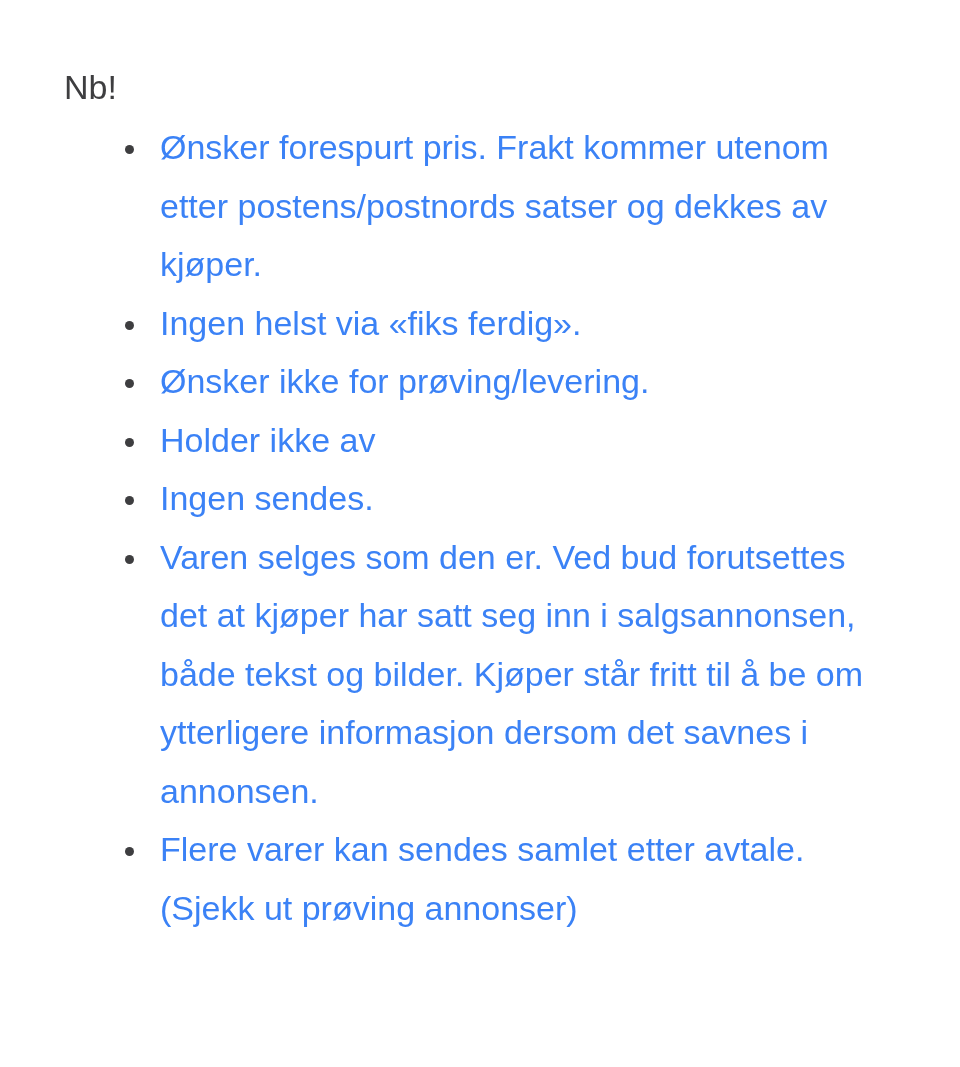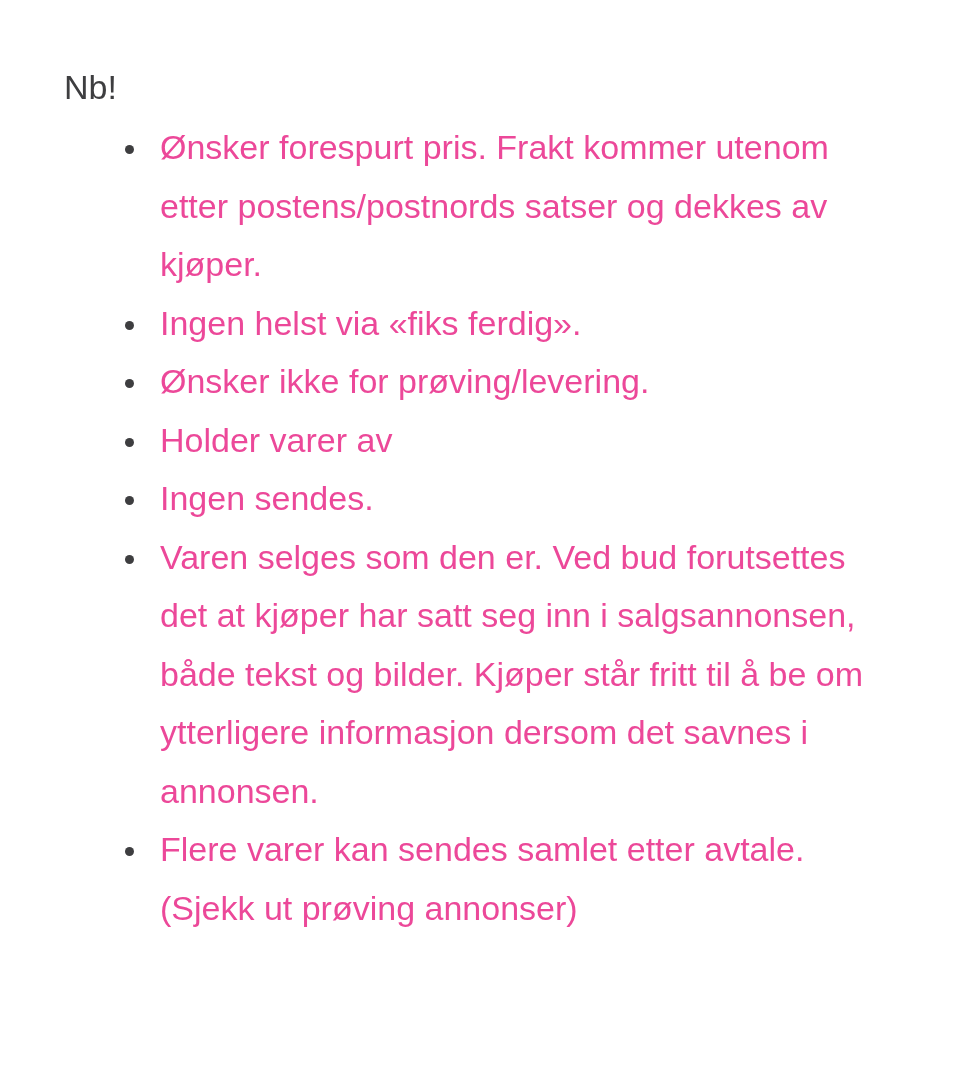--- a/index.html
+++ b/index.html
@@ -31,35 +31,35 @@
   ul.note-list {
     margin: 0;
     padding: 0 0 0 86px;
     list-style: disc outside;
   }
   ul.note-list li {
     font-size: 34px;
     font-weight: 400;
     line-height: 1.72;
     padding-left: 10px;
-    color: #ec4899;
+    color: #3b82f6;
   }
   ul.note-list li::marker {
     color: #3e3e40;
     font-size: 30px;
   }
 </style>
 </head>
 <body>
 
 <div class="page">
   <p class="heading">Nb!</p>
 
   <ul class="note-list">
     <li>Ønsker forespurt pris. Frakt kommer utenom etter postens/postnords satser og dekkes av kjøper.</li>
     <li>Ingen helst via «fiks ferdig».</li>
     <li>Ønsker ikke for prøving/levering.</li>
-    <li>Holder varer av</li>
+    <li>Holder ikke av</li>
     <li>Ingen sendes.</li>
     <li>Varen selges som den er. Ved bud forutsettes det at kjøper har satt seg inn i salgsannonsen, både tekst og bilder. Kjøper står fritt til å be om ytterligere informasjon dersom det savnes i annonsen.</li>
     <li>Flere varer kan sendes samlet etter avtale. (Sjekk ut prøving annonser)</li>
   </ul>
 </div>
 
 </body></html>

